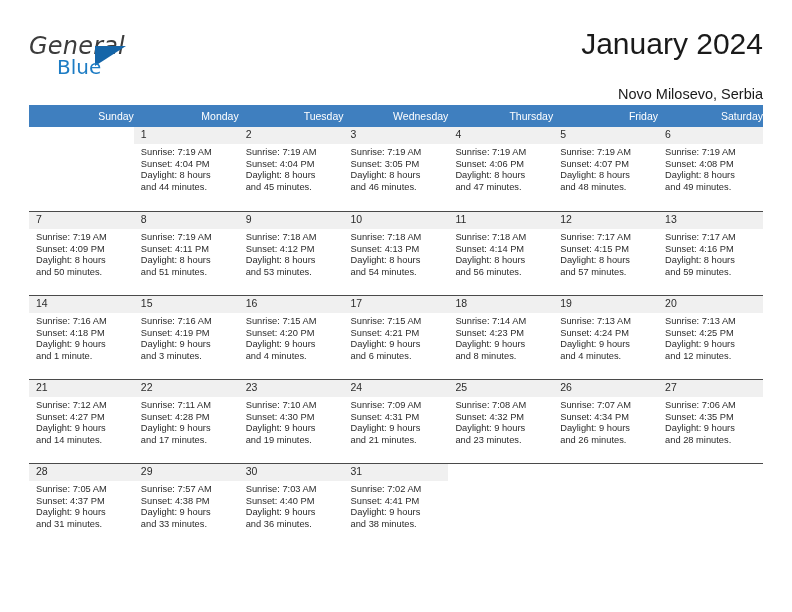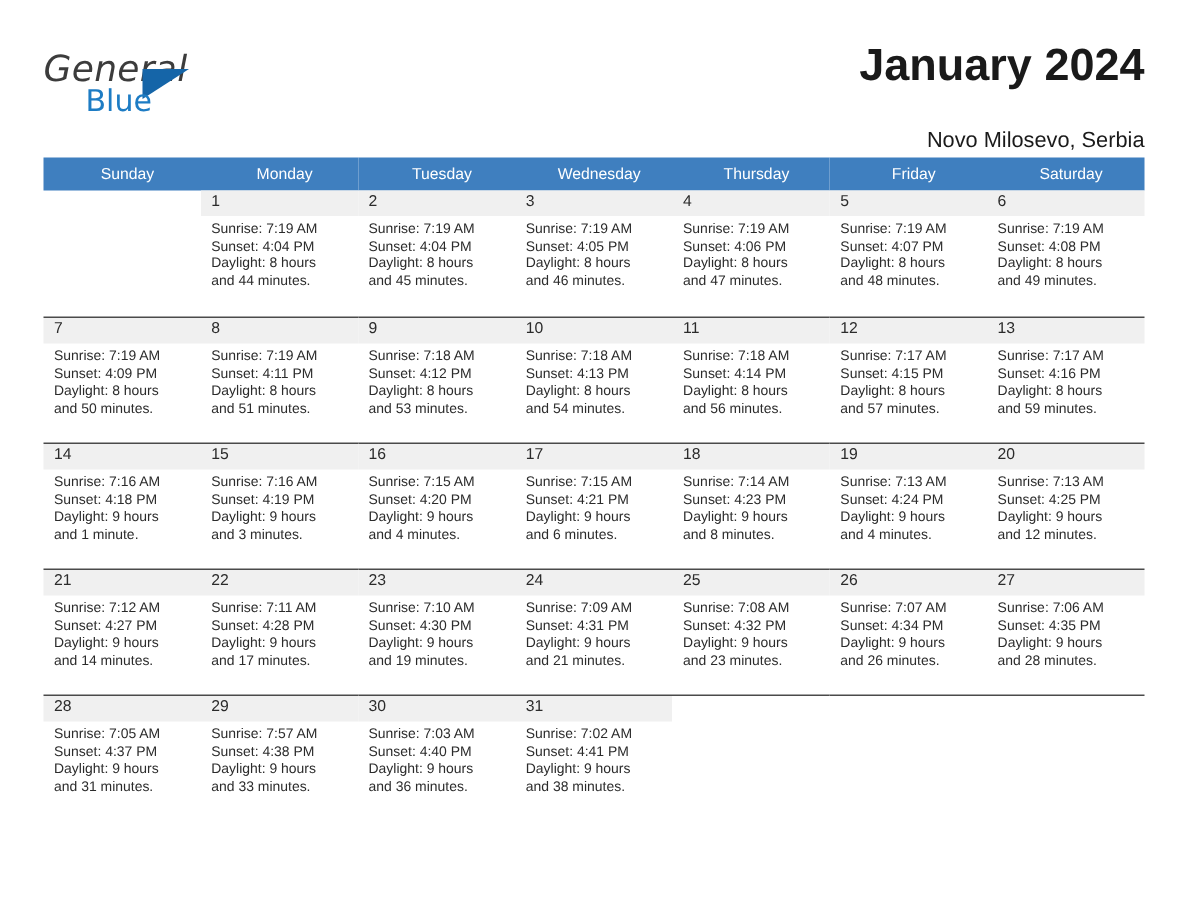--- a/index.html
+++ b/index.html
@@ -67,21 +67,21 @@
   }
 
   .title-block {
     position: absolute;
     right: 0;
     top: 0;
     text-align: right;
   }
   .cal-title {
     font-size: 30px;
-    font-weight: 700;
+    font-weight: 400;
     color: #1a1a1a;
     line-height: 36px;
     font-family: "Liberation Sans", sans-serif;
     white-space: nowrap;
   }
   .cal-location {
     font-size: 14.5px;
     font-weight: 400;
     color: #1a1a1a;
     line-height: 22px;
@@ -96,21 +96,21 @@
     top: 105px;
     width: 734px;
     border-collapse: collapse;
     table-layout: fixed;
   }
   .calendar th {
     background: #3f7fbf;
     color: #ffffff;
     font-size: 10.5px;
     font-weight: 400;
-    text-align: center;
+    text-align: right;
     padding: 5px 0 5px 7px;
     height: 11px;
     border: none;
   }
   .calendar td {
     vertical-align: top;
     padding: 0;
     border: none;
     width: 104.85px;
     height: 84px;
@@ -207,21 +207,21 @@
                 <div>Daylight: 8 hours</div>
                 <div>and 45 minutes.</div>
               </div>
             </div>
           </td>
           <td>
             <div class="daycell">
               <div class="daynum-bar">3</div>
               <div class="info">
                 <div>Sunrise: 7:19 AM</div>
-                <div>Sunset: 4:05 PM</div>
+                <div>Sunset: 3:05 PM</div>
                 <div>Daylight: 8 hours</div>
                 <div>and 46 minutes.</div>
               </div>
             </div>
           </td>
           <td>
             <div class="daycell">
               <div class="daynum-bar">4</div>
               <div class="info">
                 <div>Sunrise: 7:19 AM</div>

